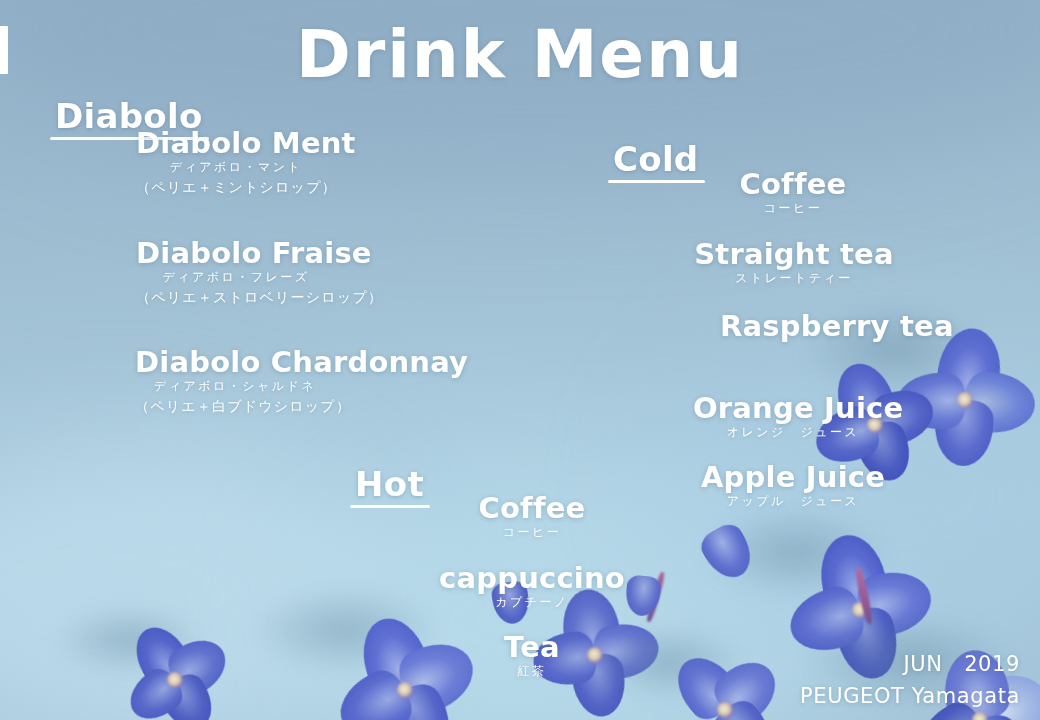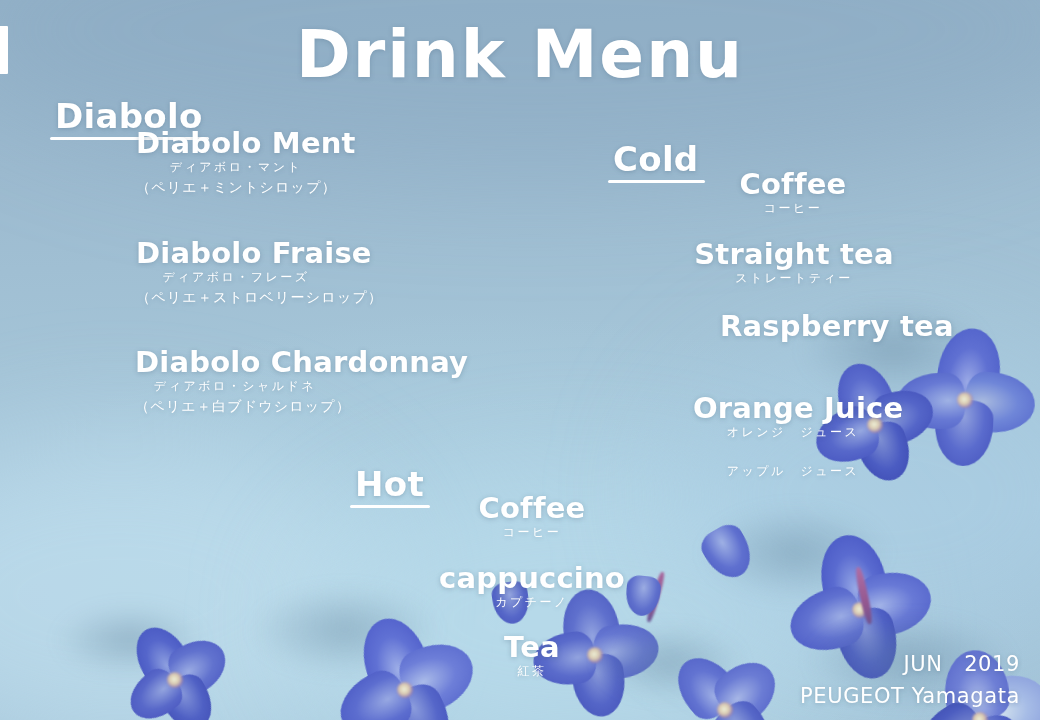--- a/index.html
+++ b/index.html
@@ -266,20 +266,21 @@
   <div class="item" style="left:720px; top:311px; width:200px;">
     <div class="item-name">Raspberry tea</div>
   </div>
 
   <div class="item" style="left:693px; top:393px; width:200px;">
     <div class="item-name">Orange Juice</div>
     <div class="item-jp">オレンジ　ジュース</div>
   </div>
 
   <div class="item" style="left:693px; top:462px; width:200px;">
+    <div class="item-name">Apple Juice</div>
     <div class="item-jp">アップル　ジュース</div>
   </div>
 
   <div class="section-head" style="left:355px; top:464px;">Hot</div>
 
   <div class="item" style="left:432px; top:493px; width:200px;">
     <div class="item-name">Coffee</div>
     <div class="item-jp">コーヒー</div>
   </div>
 

